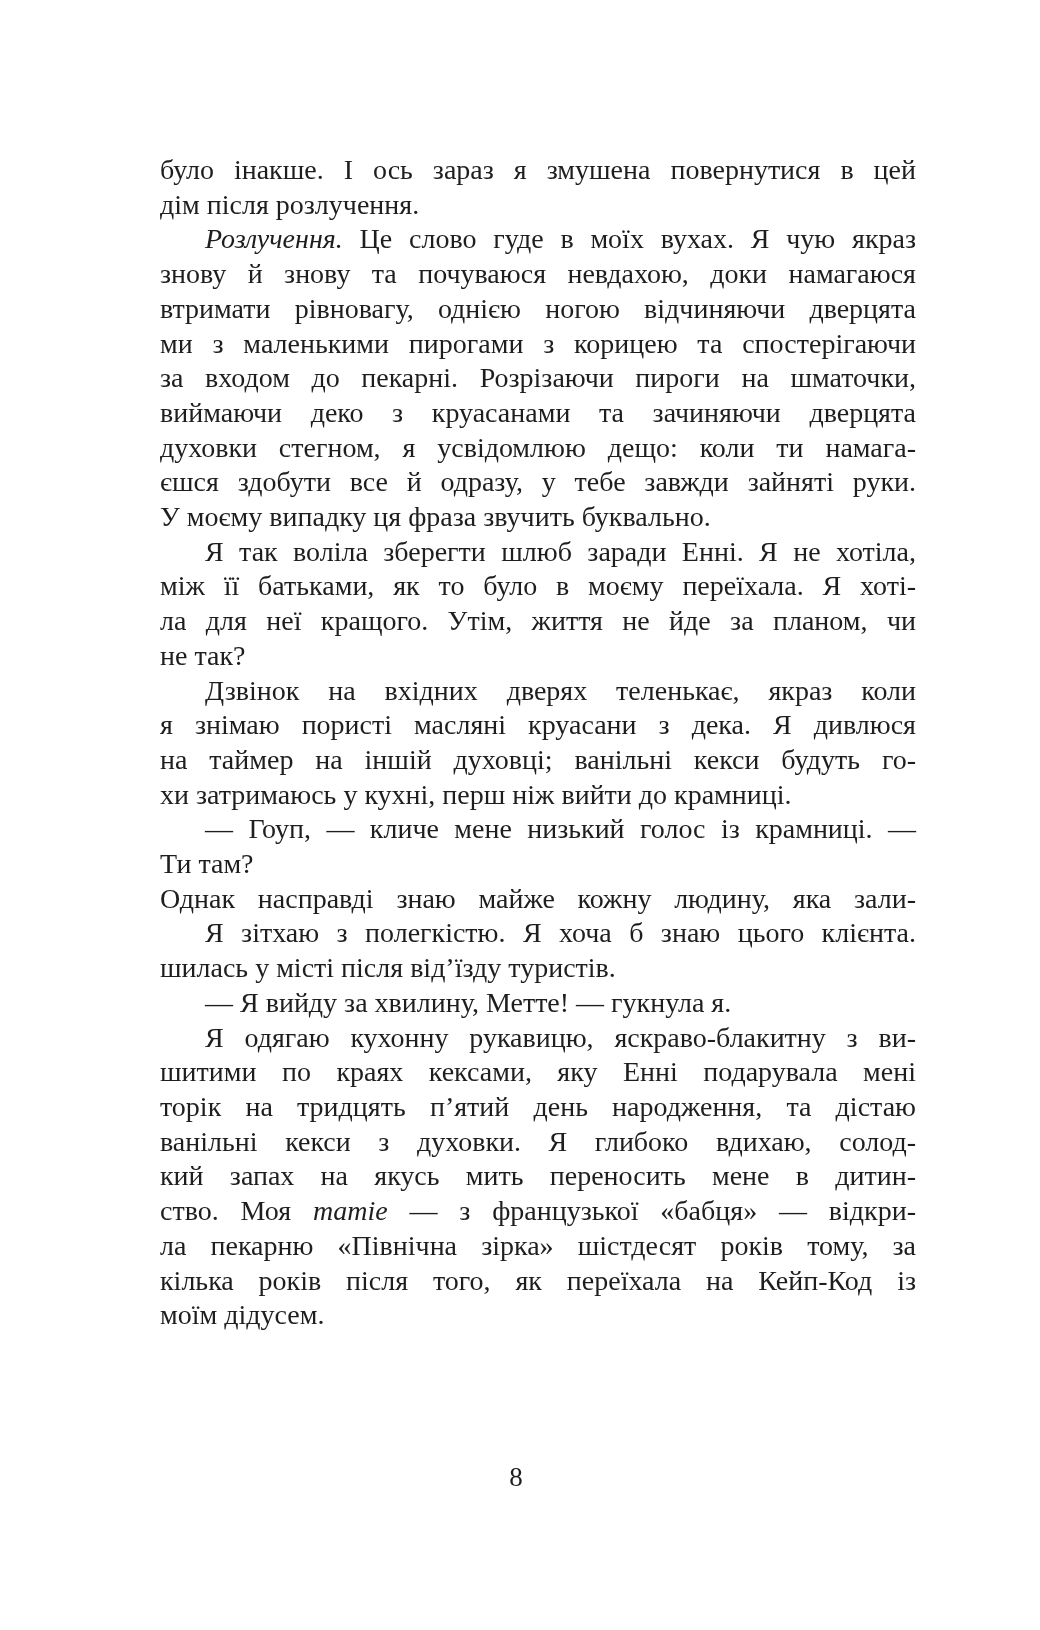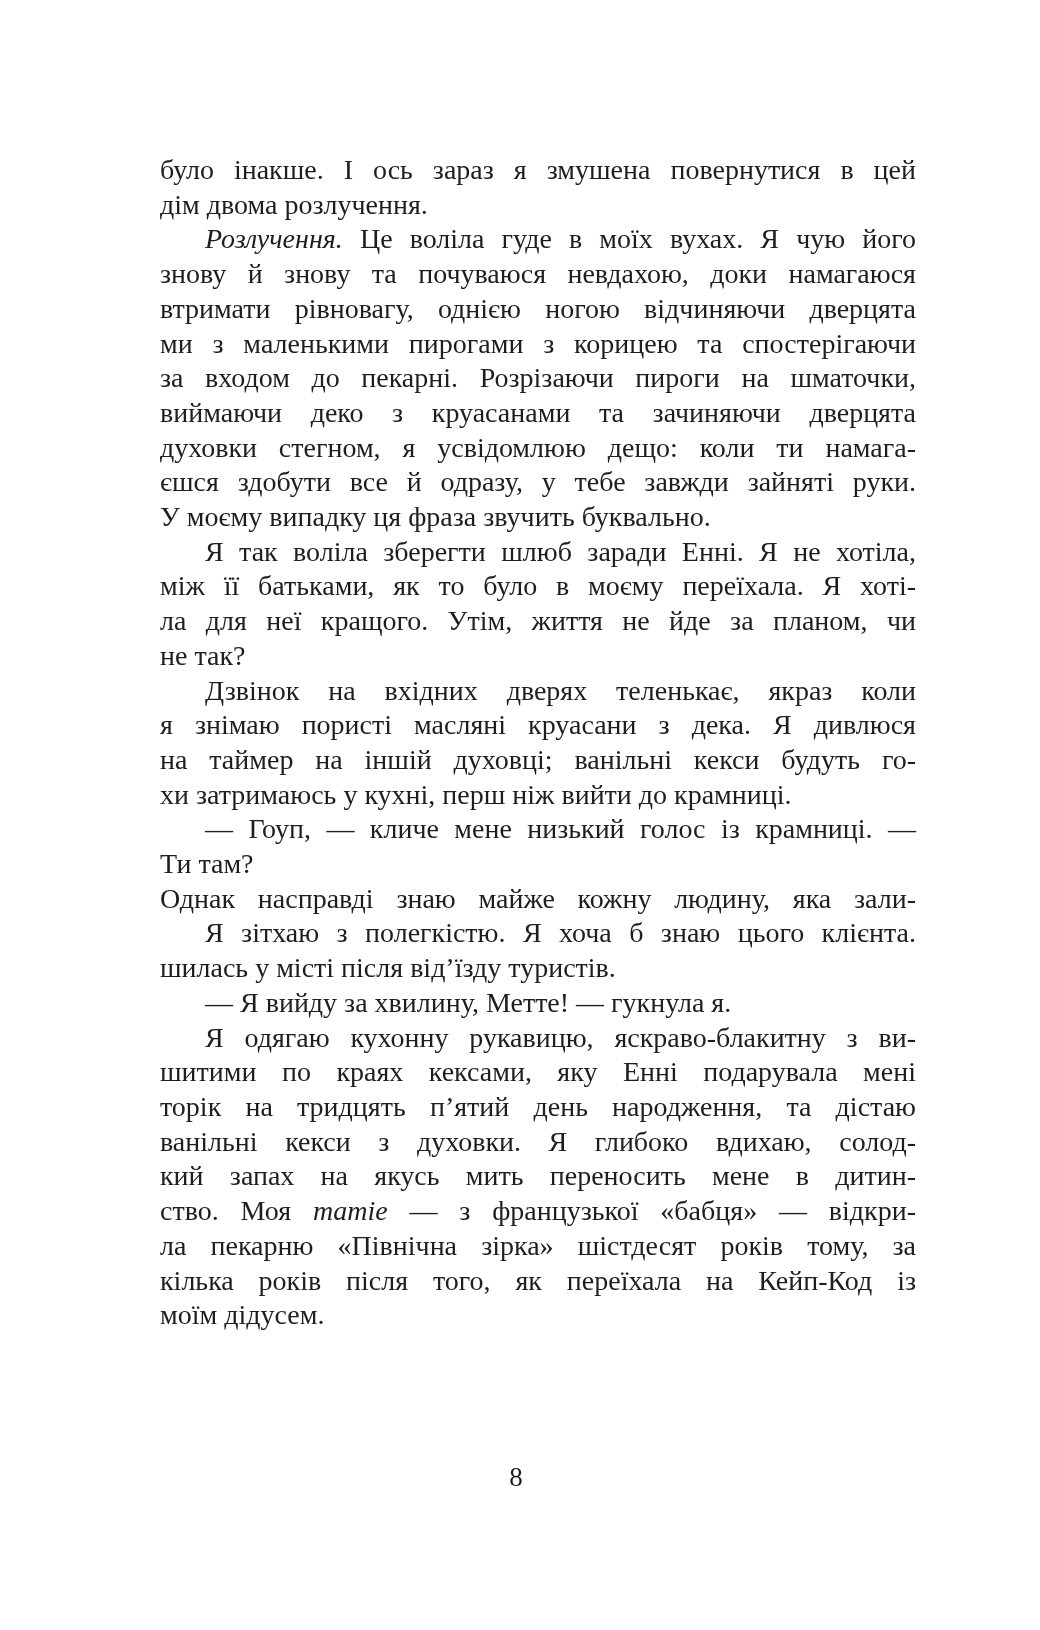--- a/index.html
+++ b/index.html
@@ -48,22 +48,22 @@
     font-size: 27px;
     color: #1e1e1e;
   }
 </style>
 </head>
 <body>
 
 <div class="page">
   <div class="text-block">
       <div class="line"><span>було інакше. І ось зараз я змушена повернутися в цей</span></div>
-      <div class="line plast"><span>дім двома розлучення.</span></div>
-      <div class="line first"><span class="italic">Розлучення.</span><span> Це воліла гуде в моїх вухах. Я чую його</span></div>
+      <div class="line plast"><span>дім після розлучення.</span></div>
+      <div class="line first"><span class="italic">Розлучення.</span><span> Це слово гуде в моїх вухах. Я чую якраз</span></div>
       <div class="line"><span>знову й знову та почуваюся невдахою, доки намагаюся</span></div>
       <div class="line"><span>втримати рівновагу, однією ногою відчиняючи дверцята</span></div>
       <div class="line"><span>ми з маленькими пирогами з корицею та спостерігаючи</span></div>
       <div class="line"><span>за входом до пекарні. Розрізаючи пироги на шматочки,</span></div>
       <div class="line"><span>виймаючи деко з круасанами та зачиняючи дверцята</span></div>
       <div class="line"><span>духовки стегном, я усвідомлюю дещо: коли ти намага-</span></div>
       <div class="line"><span>єшся здобути все й одразу, у тебе завжди зайняті руки.</span></div>
       <div class="line plast"><span>У моєму випадку ця фраза звучить буквально.</span></div>
       <div class="line first"><span>Я так воліла зберегти шлюб заради Енні. Я не хотіла,</span></div>
       <div class="line"><span>між її батьками, як то було в моєму переїхала. Я хоті-</span></div>

